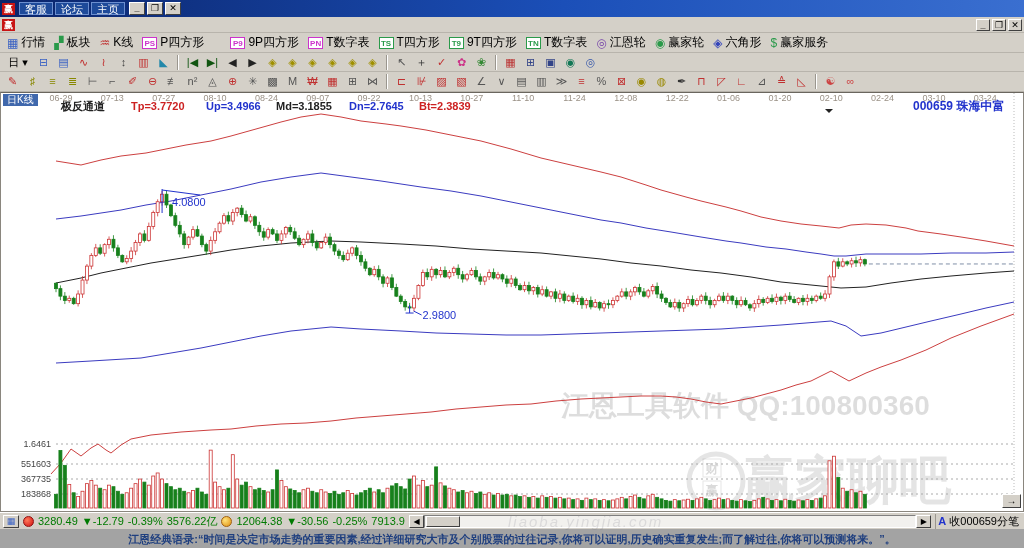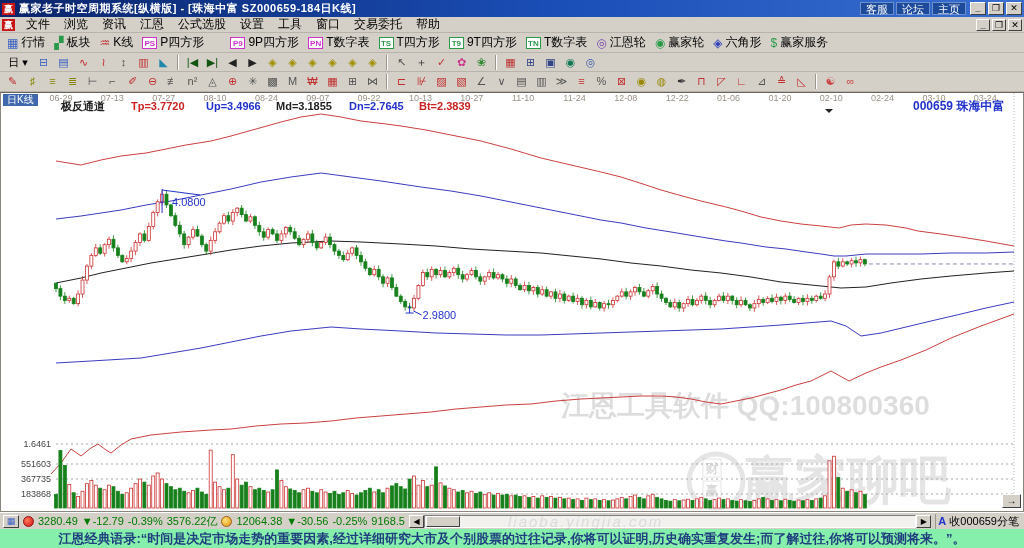--- a/index.html
+++ b/index.html
@@ -70,55 +70,42 @@
     font-size:8px;line-height:11px;text-align:center;flex:none;}
   .sb-track{flex:1;height:13px;background:#f2f1ee;border:1px solid;border-color:#808080 #fff #fff #808080;
     position:relative;}
   .sb-thumb{position:absolute;left:1px;top:0;width:34px;height:11px;background:#d4d0c8;
     border:1px solid;border-color:#fff #404040 #404040 #fff;}
   .sb-right{display:flex;align-items:center;gap:3px;padding:0 2px;border-left:1px solid #9a968e;}
   .a-icon{color:#2233cc;font-weight:bold;font-size:11px;}
   .sb-wm{position:absolute;left:470px;top:0;font-size:15px;color:#667;opacity:.16;
     font-style:italic;letter-spacing:2px;pointer-events:none;margin-left:38px;}
   
-  .quotebar{height:20px;background:#86efac;color:#1f3f7f;font-size:13px;font-weight:bold;
+  .quotebar{height:20px;background:#a3a3a3;color:#1f3f7f;font-size:11px;font-weight:bold;
     display:flex;align-items:center;justify-content:center;white-space:nowrap;overflow:hidden;}
 </style>
 </head>
 <body>
 
 <div class="titlebar">
   <div class="app-icon">赢</div>
-  <div class="title-text">赢家老子时空周期系统[纵横版] - [珠海中富  SZ000659-184日K线]</div>
   <div class="tb-links">
       <div class="tb-link">客服</div>
       <div class="tb-link">论坛</div>
       <div class="tb-link">主页</div>
     </div>
   <div class="winbtns">
       <div class="winbtn">_</div>
       <div class="winbtn">❐</div>
       <div class="winbtn">✕</div>
     </div>
 </div>
 
 <div class="menubar">
   <div class="app-icon">赢</div>
-  <div id="menu-items" style="display:flex">
-      <div class="menu-item">文件</div>
-      <div class="menu-item">浏览</div>
-      <div class="menu-item">资讯</div>
-      <div class="menu-item">江恩</div>
-      <div class="menu-item">公式选股</div>
-      <div class="menu-item">设置</div>
-      <div class="menu-item">工具</div>
-      <div class="menu-item">窗口</div>
-      <div class="menu-item">交易委托</div>
-      <div class="menu-item">帮助</div>
-    </div>
   <div class="spacer"></div>
   <div class="winbtns" id="mdi-buttons">
       <div class="winbtn small">_</div>
       <div class="winbtn small">❐</div>
       <div class="winbtn small">✕</div>
     </div>
 </div>
 
 <div class="toolbar toolbar1" id="toolbar-main">
     <div class="tbtn">
@@ -889,21 +876,21 @@
   <div class="sb-grid">▦</div>
   <span class="coin sh"></span>
   <span class="q">3280.49</span>
   <span class="q">▼-12.79</span>
   <span class="q">-0.39%</span>
   <span class="q">3576.22亿</span>
   <span class="coin sz"></span>
   <span class="q">12064.38</span>
   <span class="q">▼-30.56</span>
   <span class="q">-0.25%</span>
-  <span class="q">9168.5</span>
+  <span class="q">7913.9</span>
   <div class="sb-scroll">
     <div class="sb-arrow">◀</div>
     <div class="sb-track">
       <div class="sb-thumb"></div>
     </div>
     <div class="sb-arrow">▶</div>
   </div>
   <div class="sb-right">
     <span class="a-icon">A</span>
     <span>收000659分笔</span>

